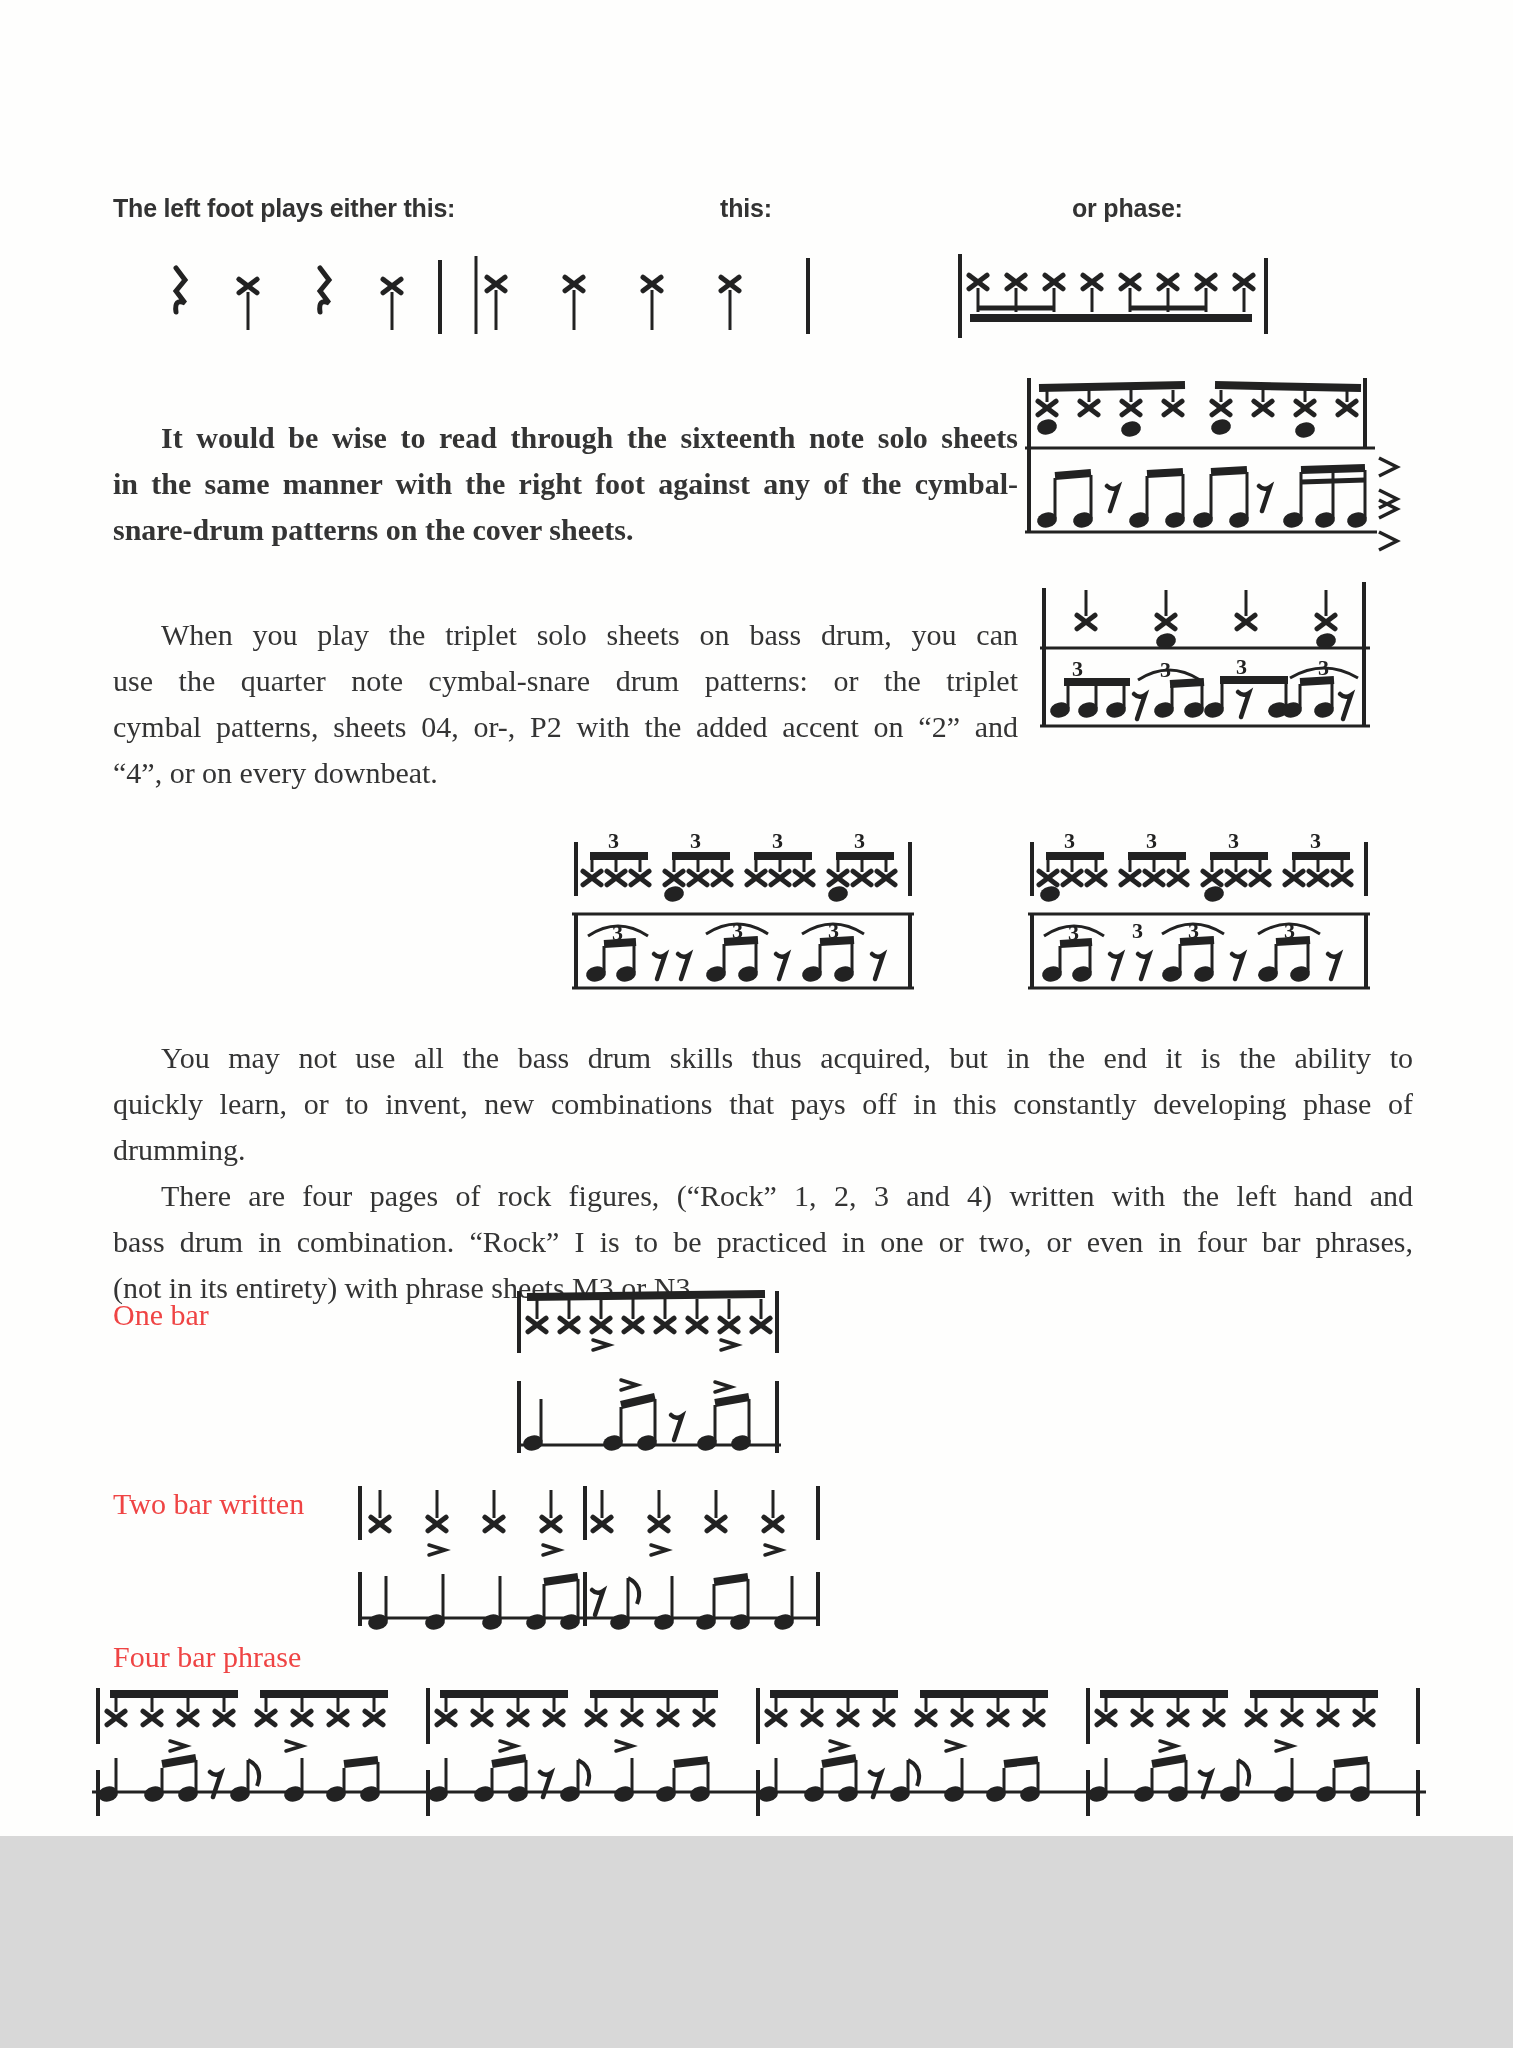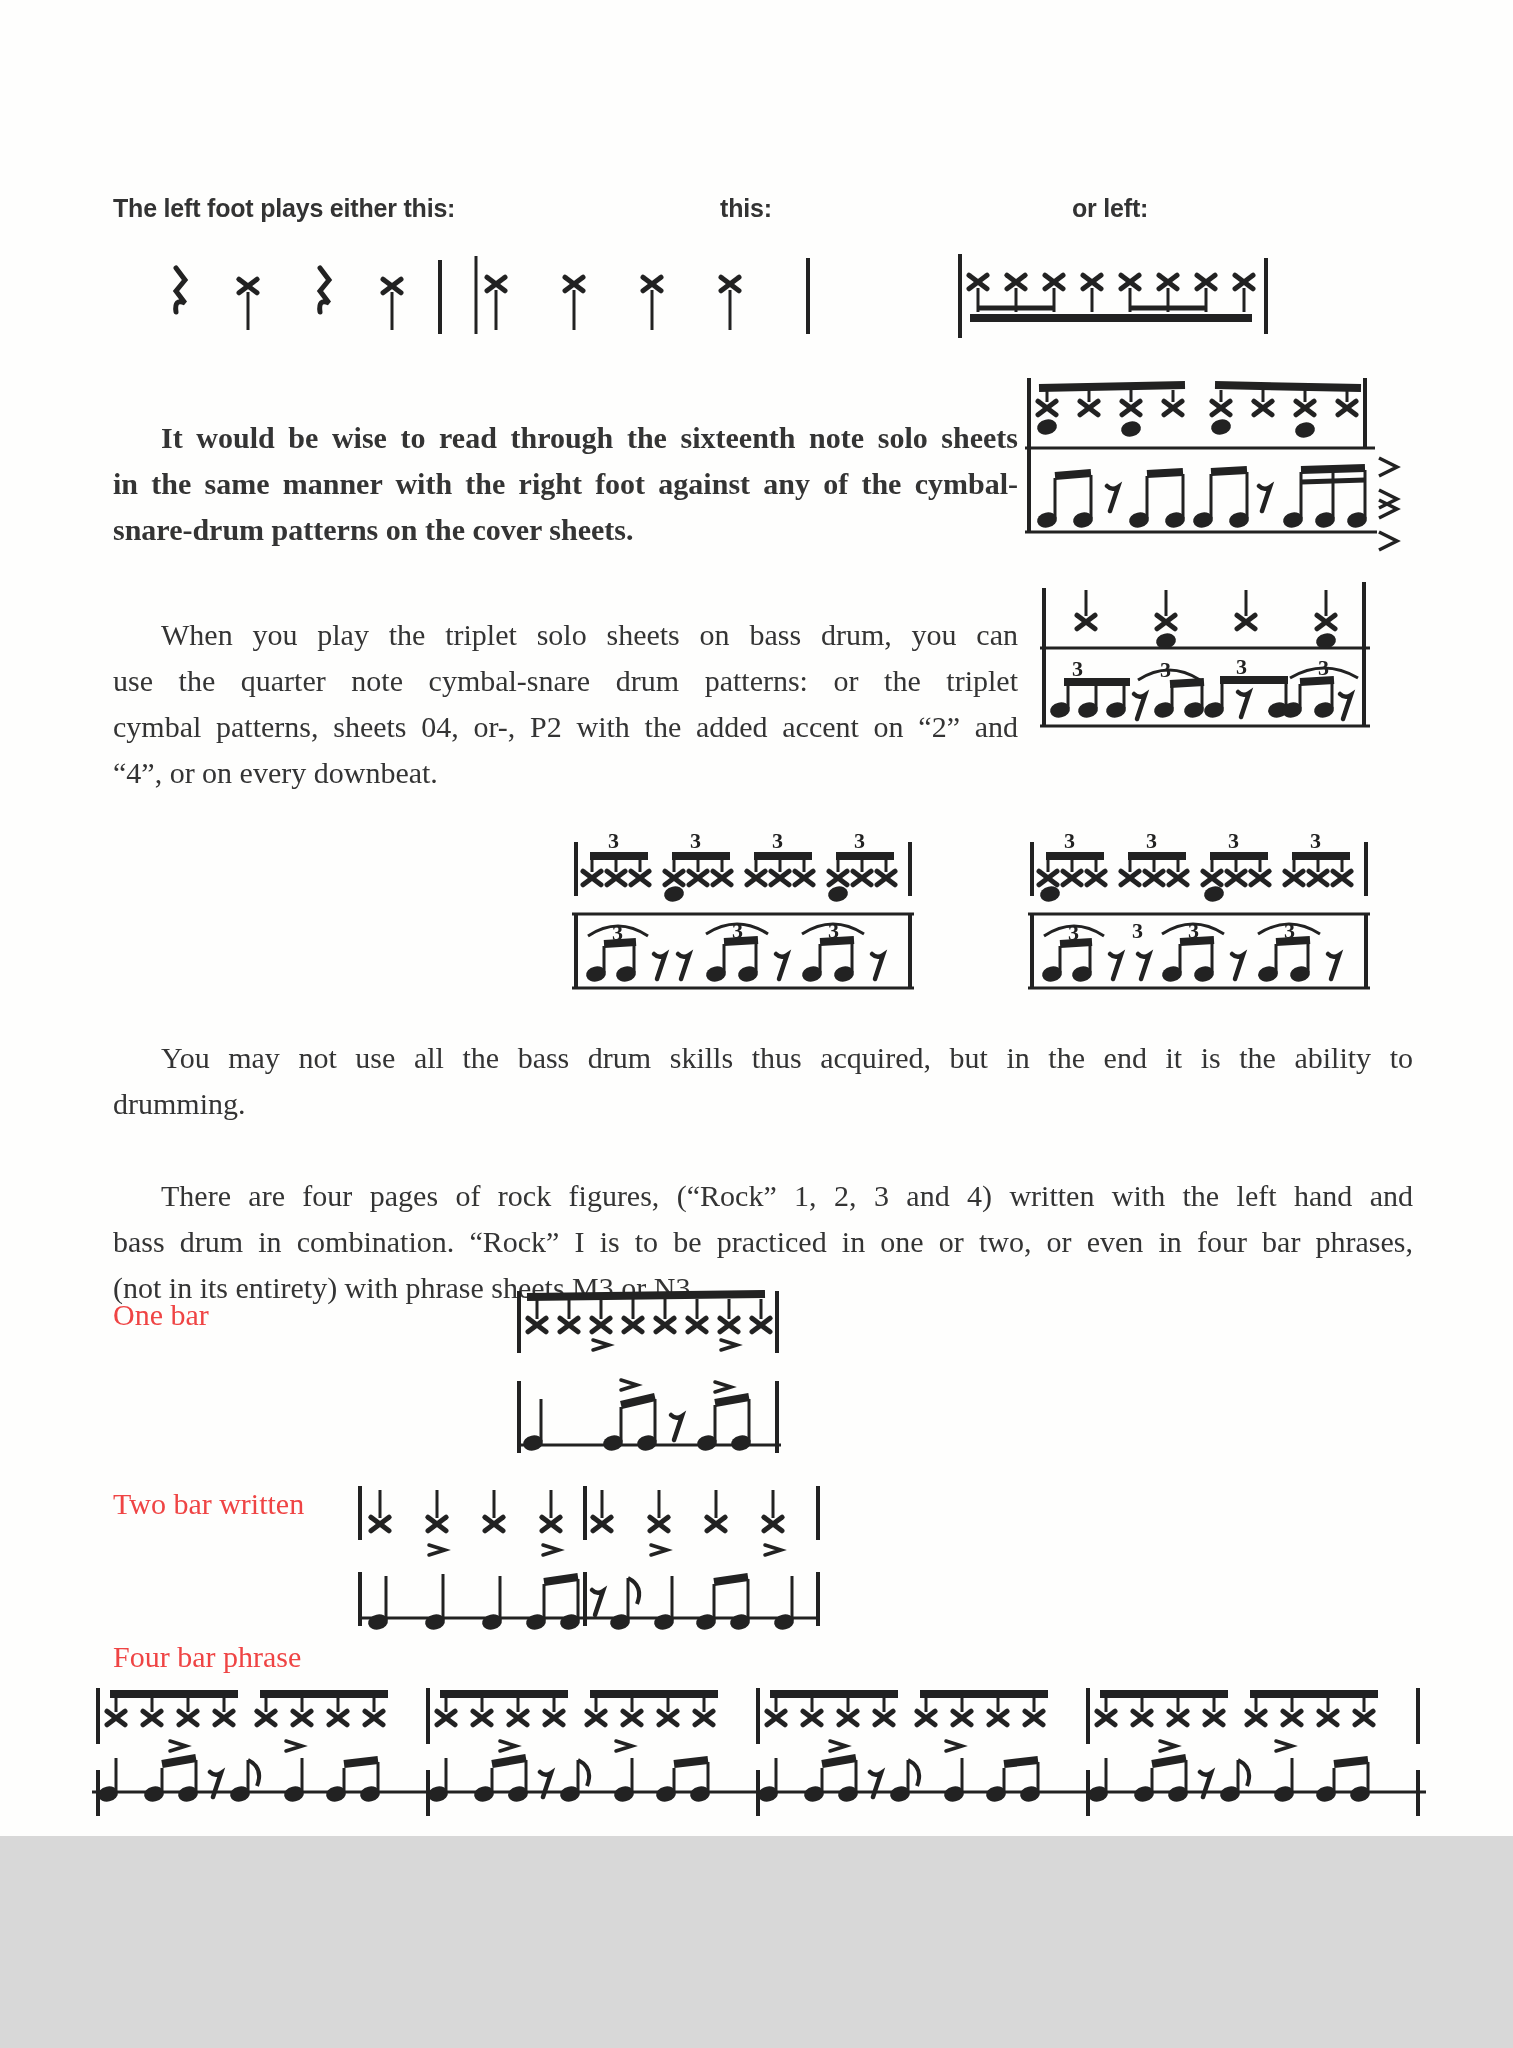--- a/index.html
+++ b/index.html
@@ -21,21 +21,21 @@
   .pagenum{font-family:"Liberation Sans", sans-serif;font-size:34px;color:#14532d;}
   svg.fig{position:absolute;overflow:visible;}
 </style>
 </head>
 <body>
 
 <div class="page">
 
   <div class="abs head" style="left:113px;top:194px;">The left foot plays either this:</div>
   <div class="abs head" style="left:720px;top:194px;">this:</div>
-  <div class="abs head" style="left:1072px;top:194px;">or left:</div>
+  <div class="abs head" style="left:1072px;top:194px;">or phase:</div>
 
   <svg class="fig" style="left:158px;top:246px;" width="1120" height="100" viewBox="0 0 1120 100">
       <path d="M18 22 l9 12 -9 11 9 12 q-11 -5 -9 9" fill="none" stroke="#222222" stroke-width="5" stroke-linecap="round"></path>
       <line x1="81" y1="33.25" x2="99" y2="46.75" stroke="#222222" stroke-width="5" stroke-linecap="round"></line>
       <line x1="81" y1="46.75" x2="99" y2="33.25" stroke="#222222" stroke-width="5" stroke-linecap="round"></line>
       <line x1="90" y1="46" x2="90" y2="84" stroke="#222222" stroke-width="3"></line>
       <path d="M162 22 l9 12 -9 11 9 12 q-11 -5 -9 9" fill="none" stroke="#222222" stroke-width="5" stroke-linecap="round"></path>
       <line x1="225" y1="33.25" x2="243" y2="46.75" stroke="#222222" stroke-width="5" stroke-linecap="round"></line>
       <line x1="225" y1="46.75" x2="243" y2="33.25" stroke="#222222" stroke-width="5" stroke-linecap="round"></line>
       <line x1="234" y1="46" x2="234" y2="84" stroke="#222222" stroke-width="3"></line>
@@ -369,20 +369,21 @@
       <line x1="248" y1="112" x2="282" y2="110" stroke="#222222" stroke-width="8"></line>
       <ellipse cx="240" cy="144" rx="10" ry="7.5" fill="#222222" transform="rotate(-12 240 144)"></ellipse>
       <line x1="248" y1="142" x2="248" y2="114" stroke="#222222" stroke-width="3"></line>
       <ellipse cx="272" cy="144" rx="10" ry="7.5" fill="#222222" transform="rotate(-12 272 144)"></ellipse>
       <line x1="280" y1="142" x2="280" y2="112" stroke="#222222" stroke-width="3"></line>
       <path d="M300 124 q5 5 11 1 l-8 24" fill="none" stroke="#222222" stroke-width="4.5" stroke-linecap="round"></path>
     </svg>
 
   <div class="abs body-text" style="left:113px;top:1035px;width:1300px;">
     <div class="jl ind">You may not use all the bass drum skills thus acquired, but in the end it is the ability to</div>
+    <div class="jl">quickly learn, or to invent, new combinations that pays off in this constantly developing phase of</div>
     <div class="ll">drumming.</div>
   </div>
 
   <div class="abs body-text" style="left:113px;top:1173px;width:1300px;">
     <div class="jl ind">There are four pages of rock figures, (“Rock” 1, 2, 3 and 4) written with the left hand and</div>
     <div class="jl">bass drum in combination. “Rock” I is to be practiced in one or two, or even in four bar phrases,</div>
     <div class="ll">(not in its entirety) with phrase sheets M3 or N3.</div>
   </div>
 
   <div class="abs label" style="left:113px;top:1298px;">One bar</div>

